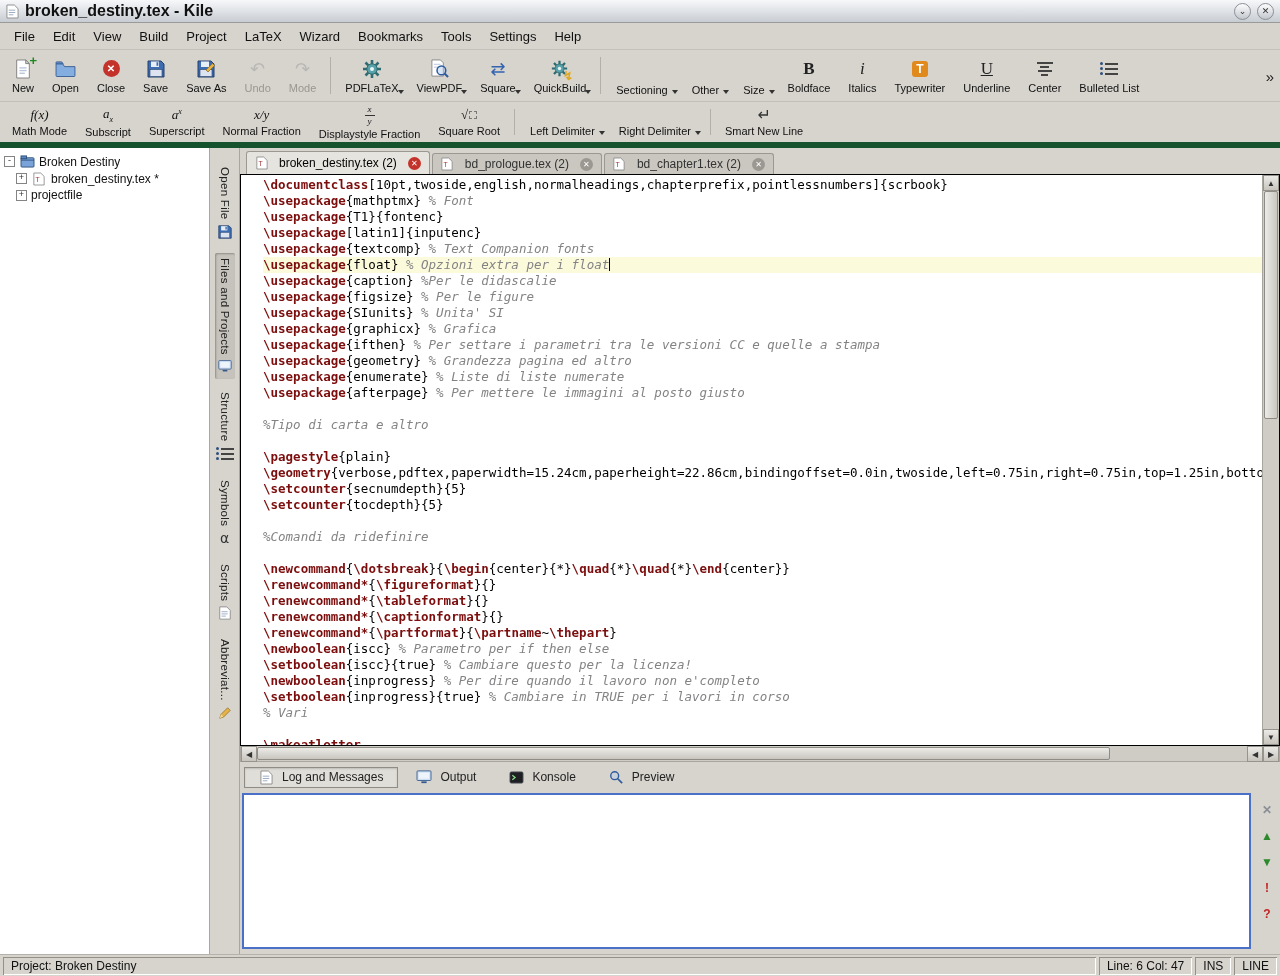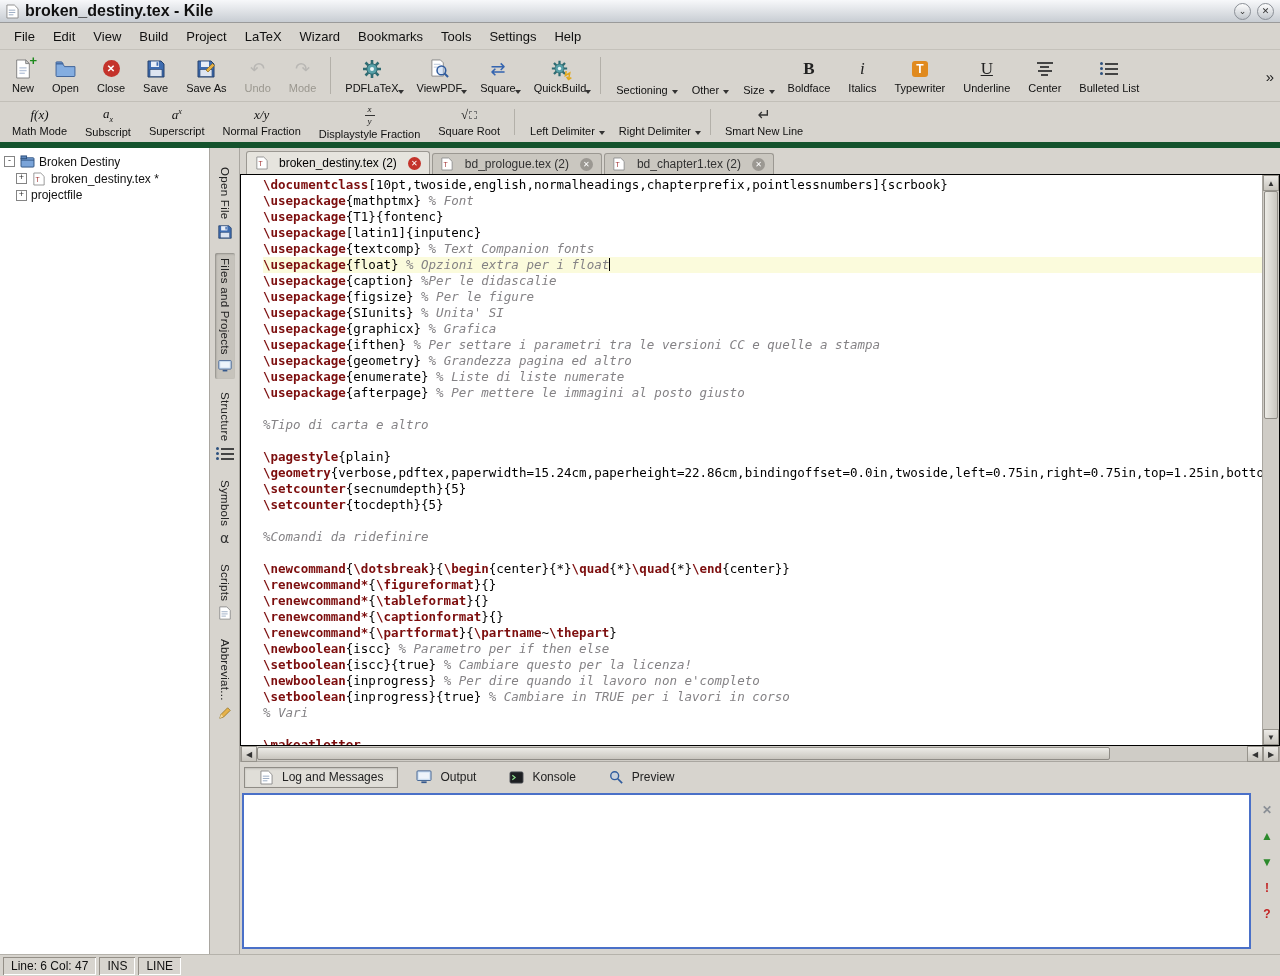--- a/index.html
+++ b/index.html
@@ -589,18 +589,19 @@
             <div class="log-ic" style="color: rgb(44, 138, 44);">▲</div>
             <div class="log-ic" style="color: rgb(44, 138, 44);">▼</div>
             <div class="log-ic" style="color: rgb(194, 34, 34);">!</div>
             <div class="log-ic" style="color: rgb(194, 34, 34);">?</div>
           </div>
       </div>
     </div>
   </div>
 
   <div class="statusbar">
+    <span class="sb-box sb-project">Project: Broken Destiny</span>
     <span class="sb-box">Line: 6 Col: 47</span>
     <span class="sb-box">INS</span>
     <span class="sb-box">LINE</span>
   </div>
 
 </div>
 
 </body></html>

